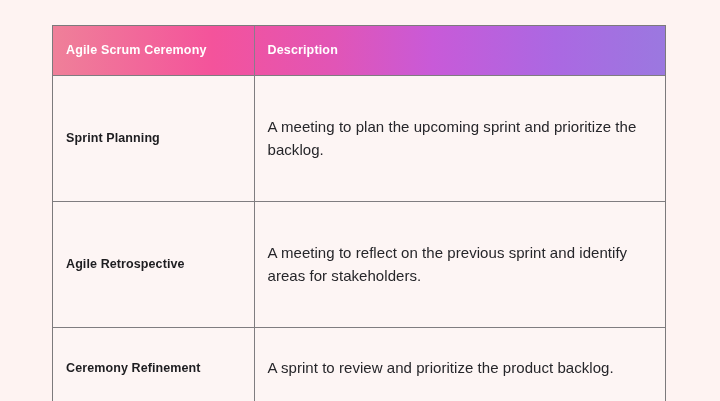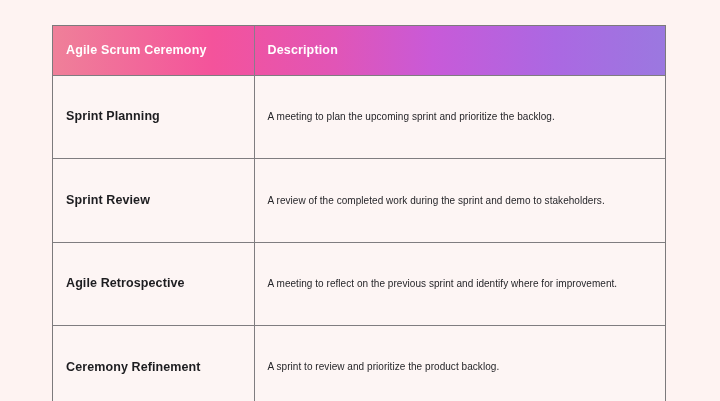--- a/index.html
+++ b/index.html
@@ -88,21 +88,21 @@
 
   td.cell-ceremony {
     font-size: 12.5px;
     font-weight: bold;
     color: #1d1d20;
     letter-spacing: 0.1px;
     line-height: 1.35;
   }
 
   td.cell-description {
-    font-size: 10px;
+    font-size: 15px;
     font-weight: normal;
     color: #26262a;
     line-height: 1.55;
     letter-spacing: 0.05px;
     margin-left: 17px;
   }
 </style>
 </head>
 <body>
 
@@ -121,26 +121,22 @@
           <th class="th-description">Description</th>
         </tr>
       </thead>
 
       <tbody>
         <tr class="data-row">
           <td class="cell-ceremony">Sprint Planning</td>
           <td class="cell-description">A meeting to plan the upcoming sprint and prioritize the backlog.</td>
         </tr>
         <tr class="data-row">
-          <td class="cell-ceremony">Sprint Review</td>
-          <td class="cell-description">A review of the completed work during the sprint and demo to stakeholders.</td>
-        </tr>
-        <tr class="data-row">
           <td class="cell-ceremony">Agile Retrospective</td>
-          <td class="cell-description">A meeting to reflect on the previous sprint and identify where for improvement.</td>
+          <td class="cell-description">A meeting to reflect on the previous sprint and identify areas for stakeholders.</td>
         </tr>
         <tr class="data-row">
           <td class="cell-ceremony">Ceremony Refinement</td>
           <td class="cell-description">A sprint to review and prioritize the product backlog.</td>
         </tr>
       </tbody>
     </table>
   </div>
 
 </div>

